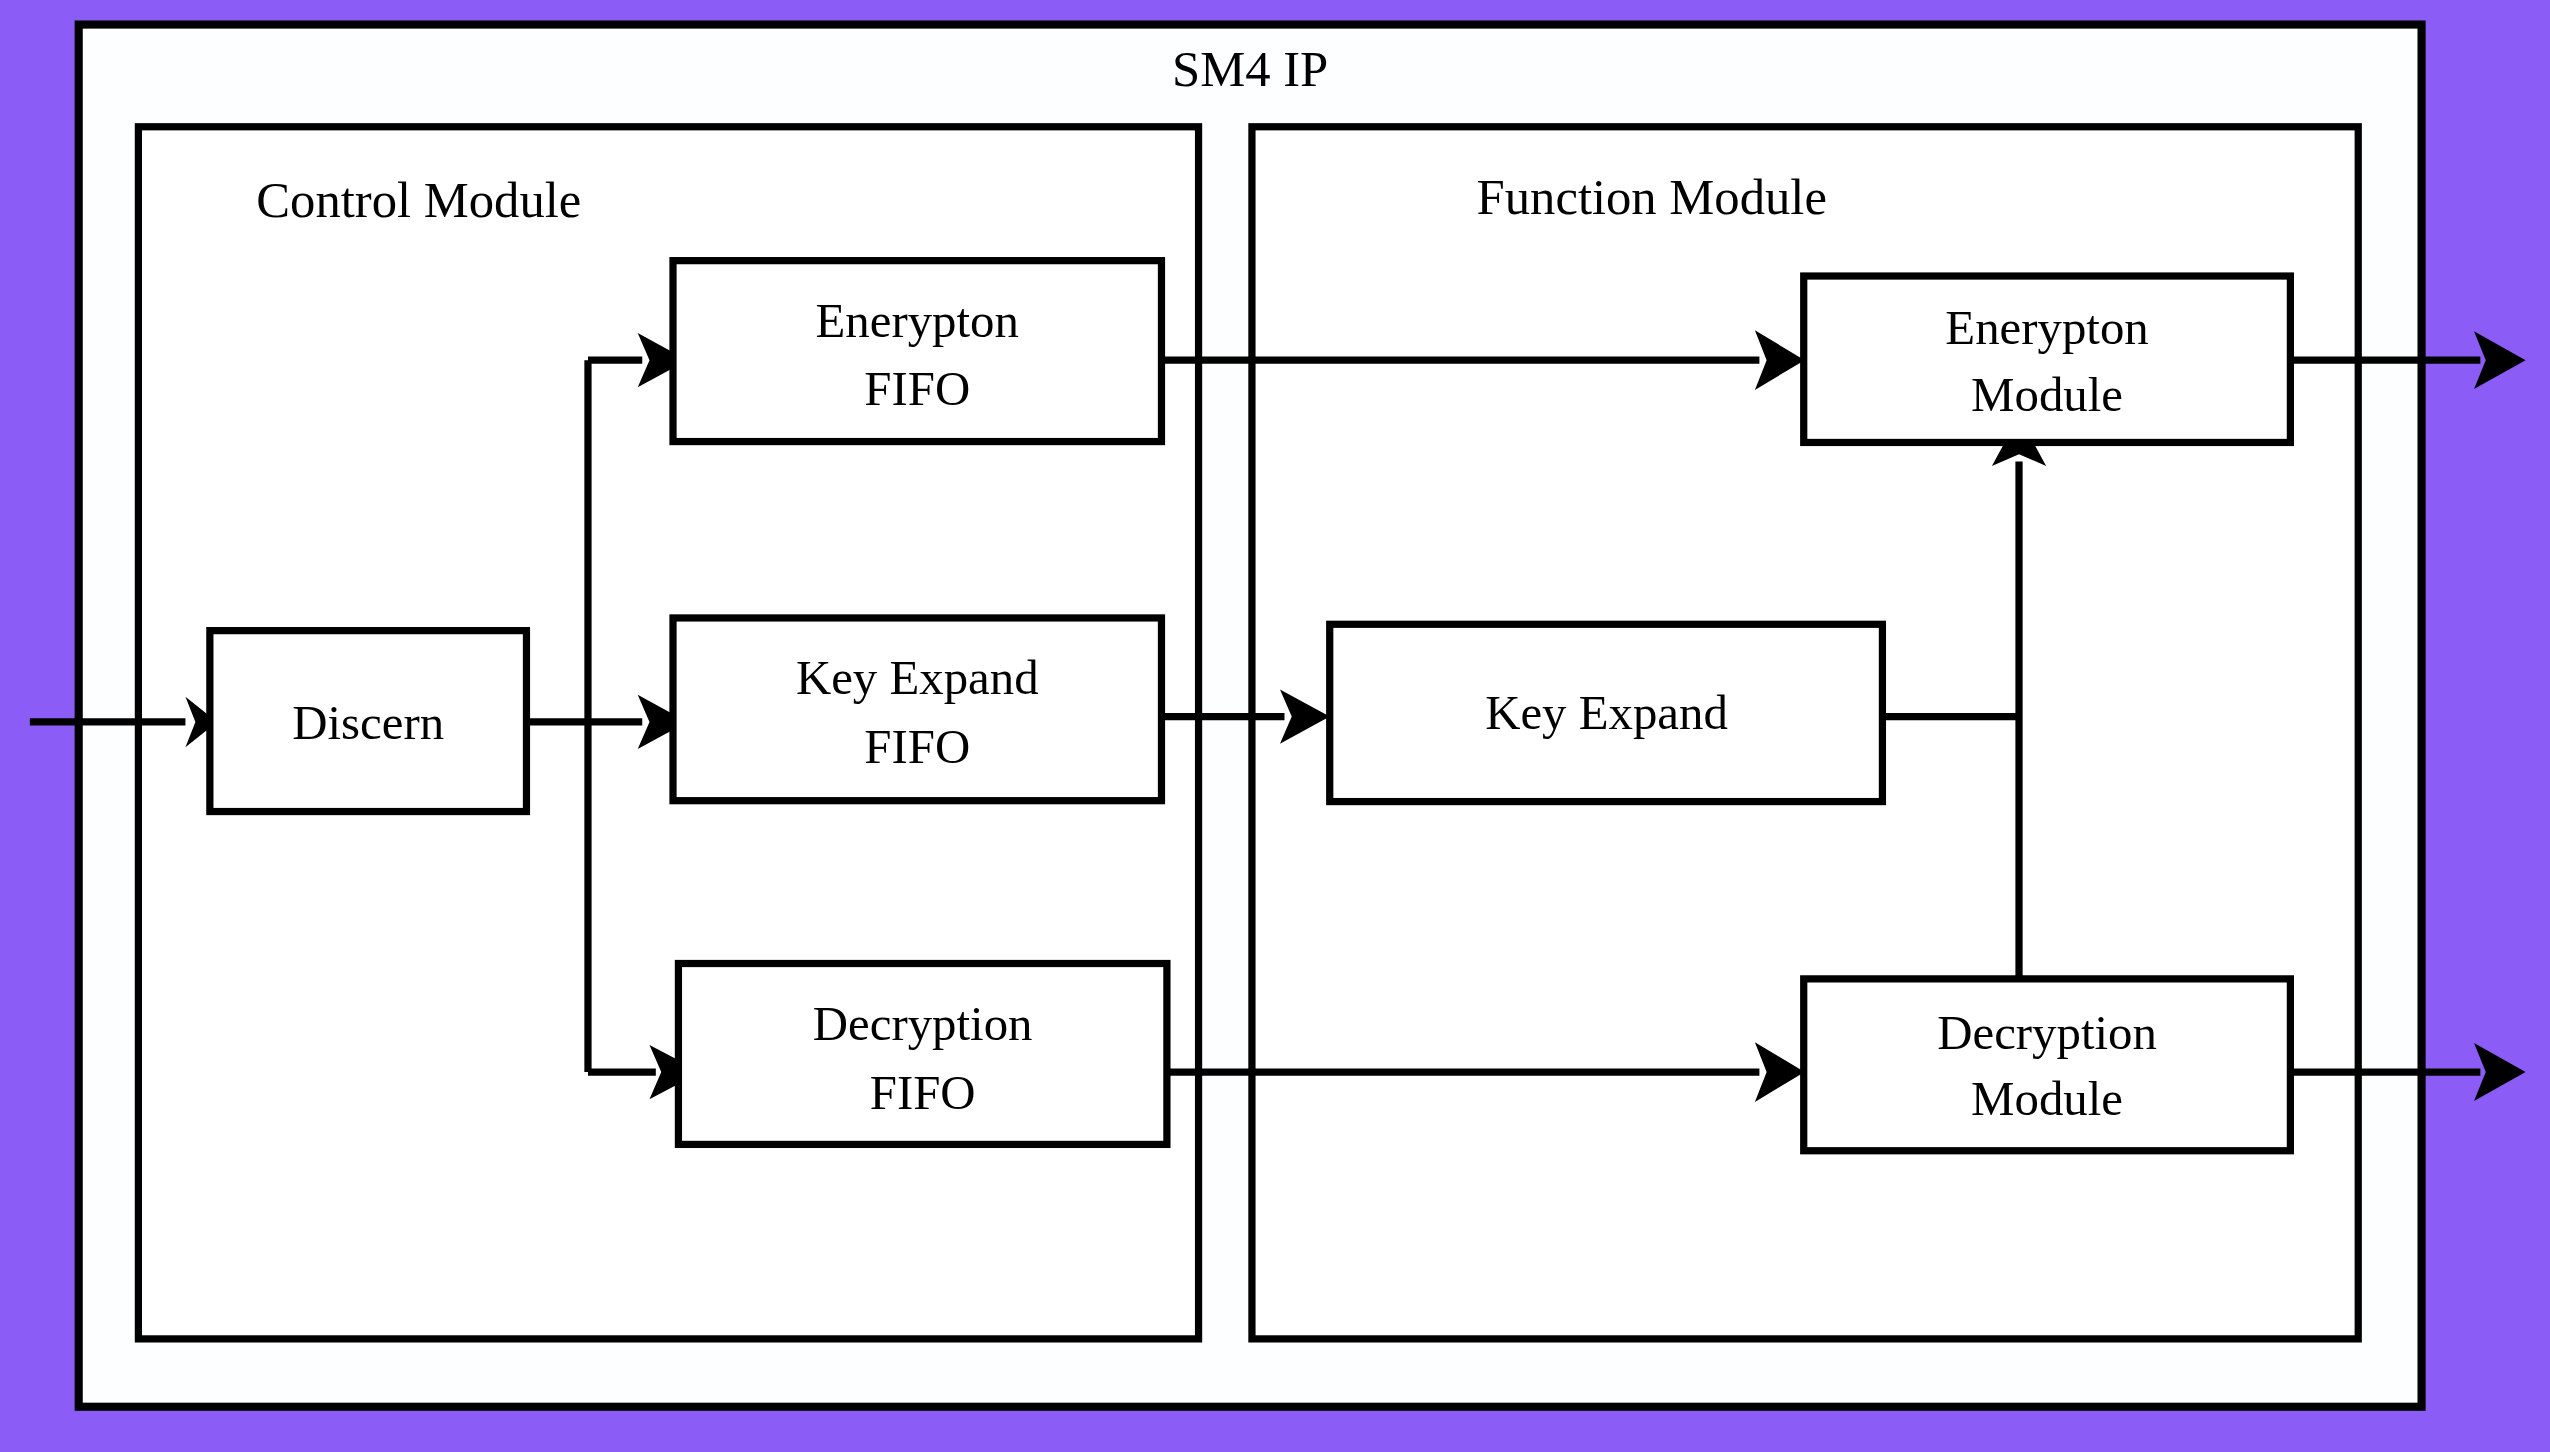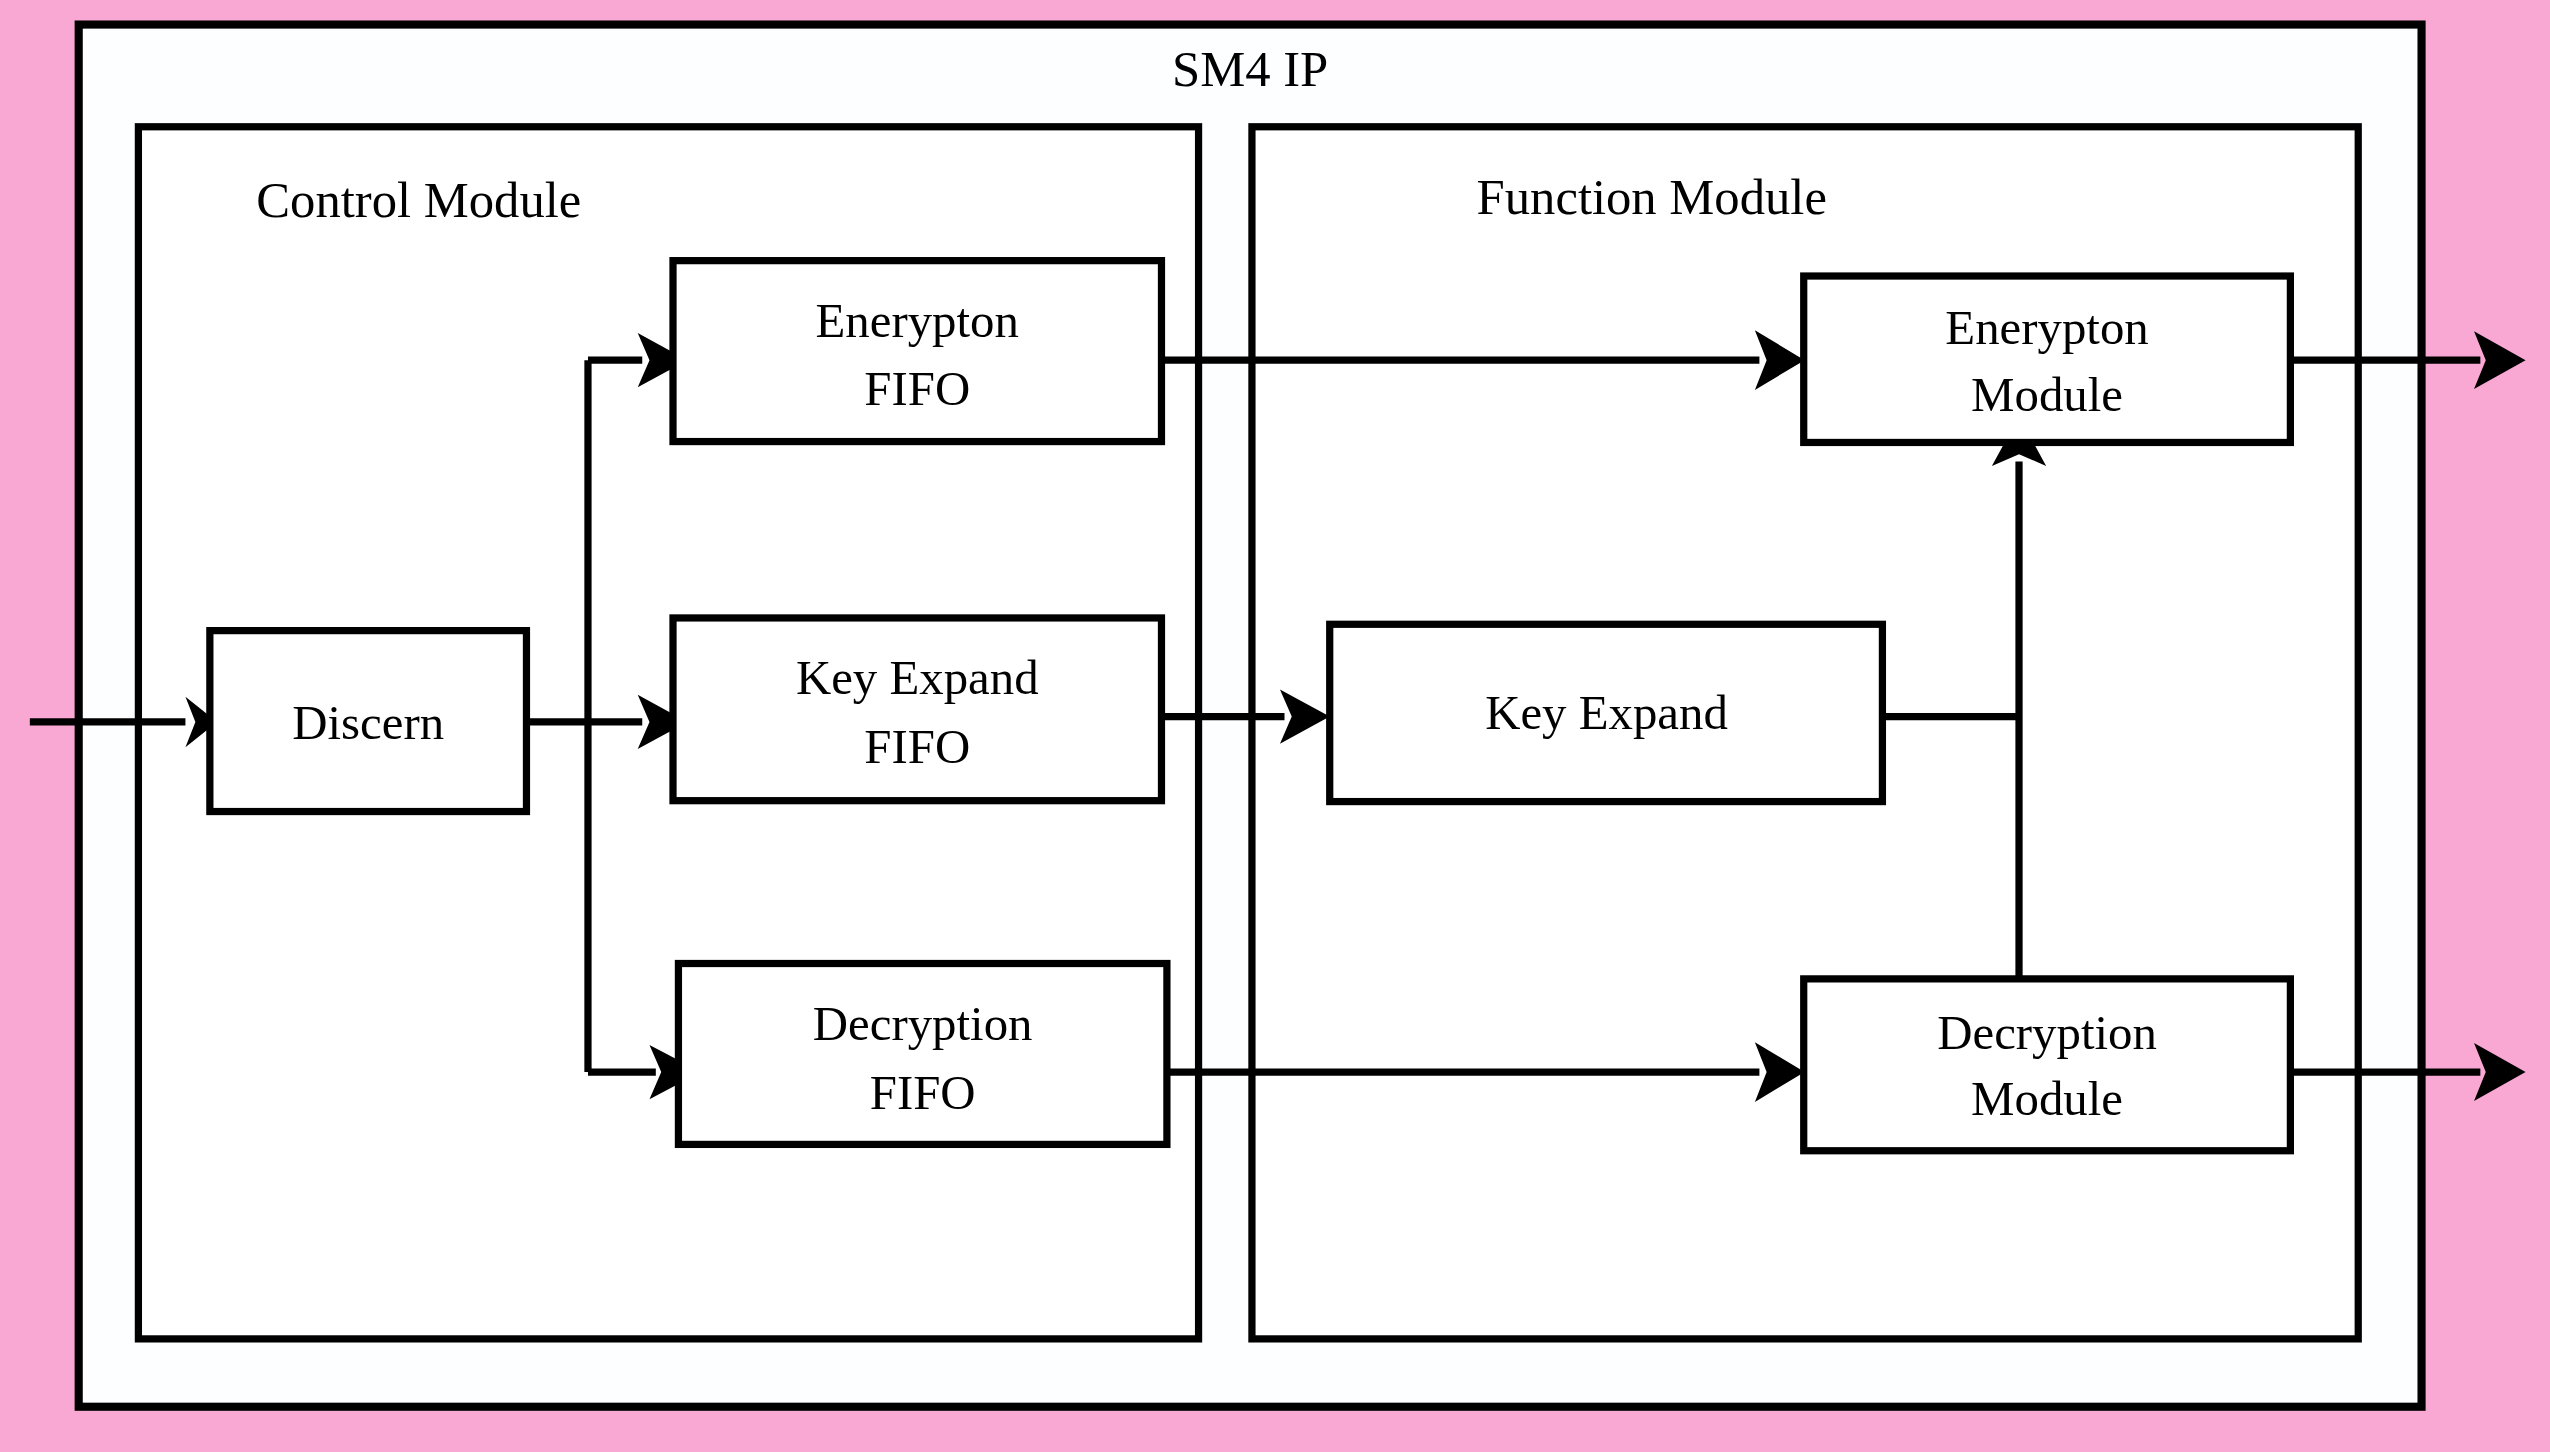--- a/index.html
+++ b/index.html
@@ -4,21 +4,21 @@
 <style>
   html, body {
     margin: 0;
     padding: 0;
     background: #ffffff;
   }
   #stage {
     position: relative;
     width: 2550px;
     height: 1453px;
-    background: #f9a8d4;
+    background: #8b5cf6;
     font-family: "Liberation Serif", "DejaVu Serif", serif;
     overflow: hidden;
     text-align: right;
   }
   #diagram {
     position: absolute;
     left: 0;
     top: 0;
     width: 2550px;
     height: 1453px;

